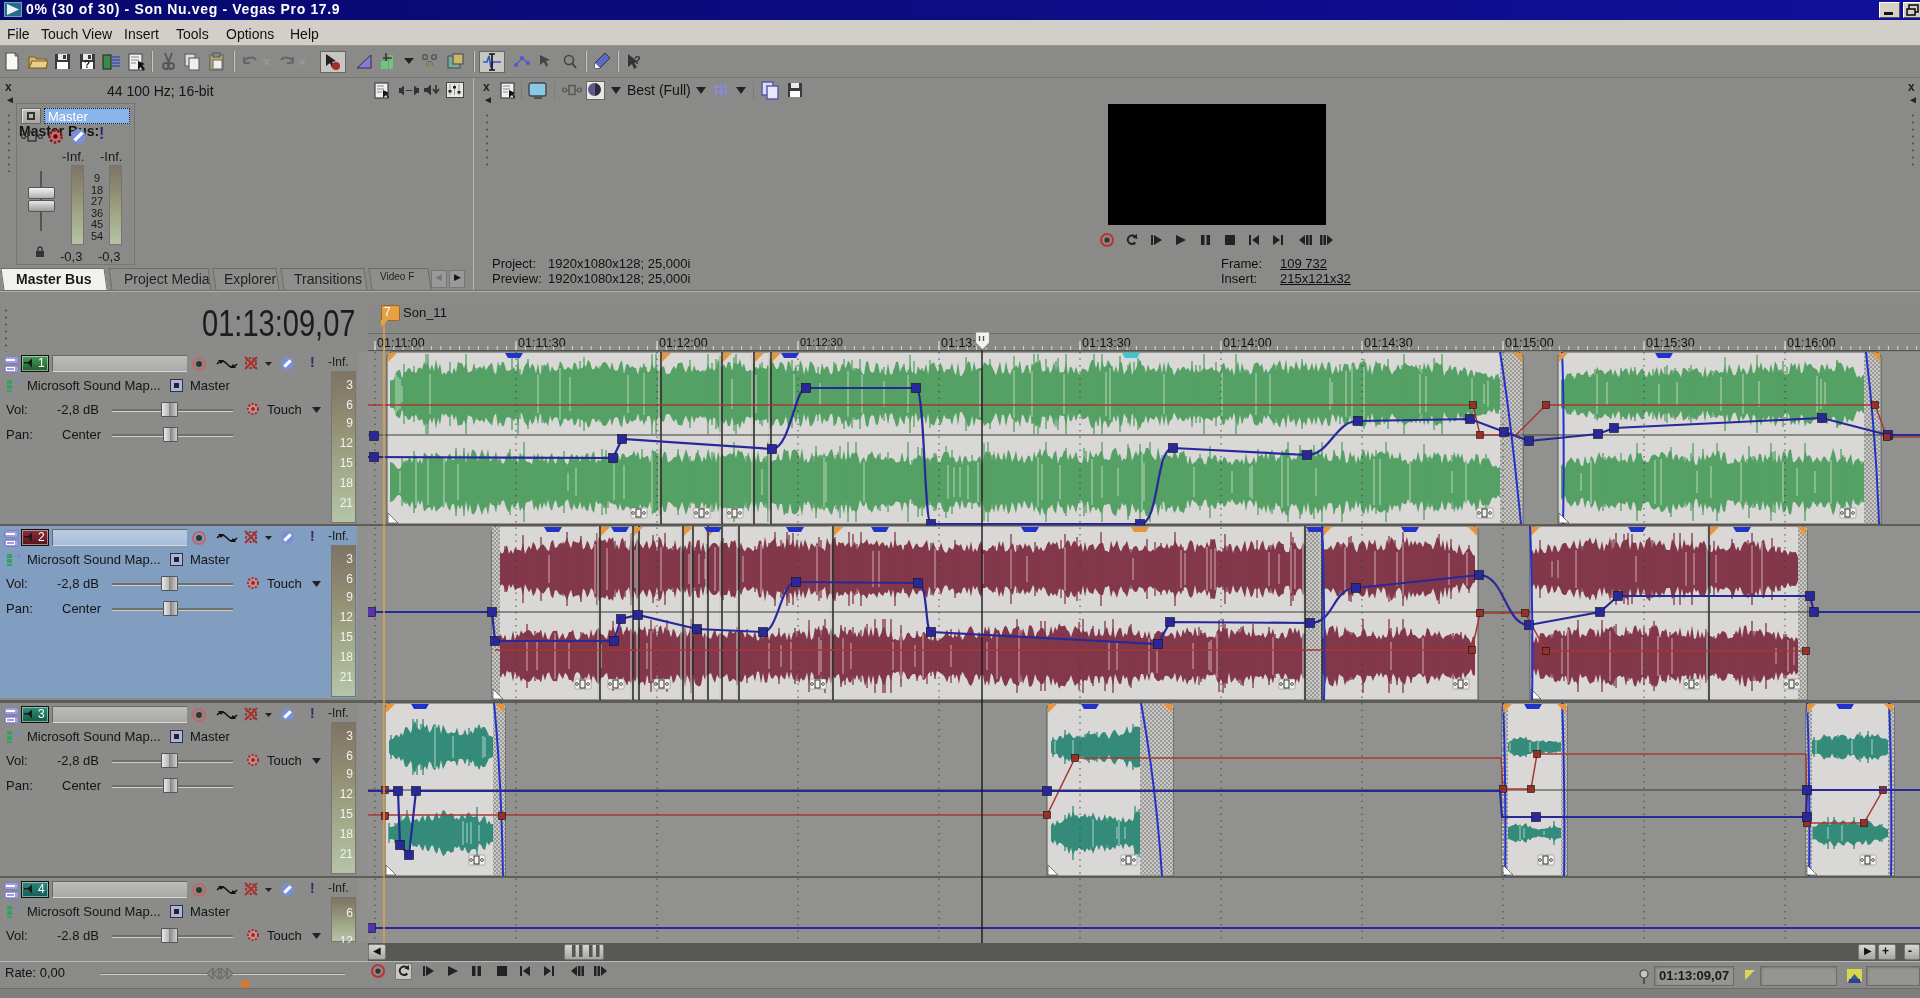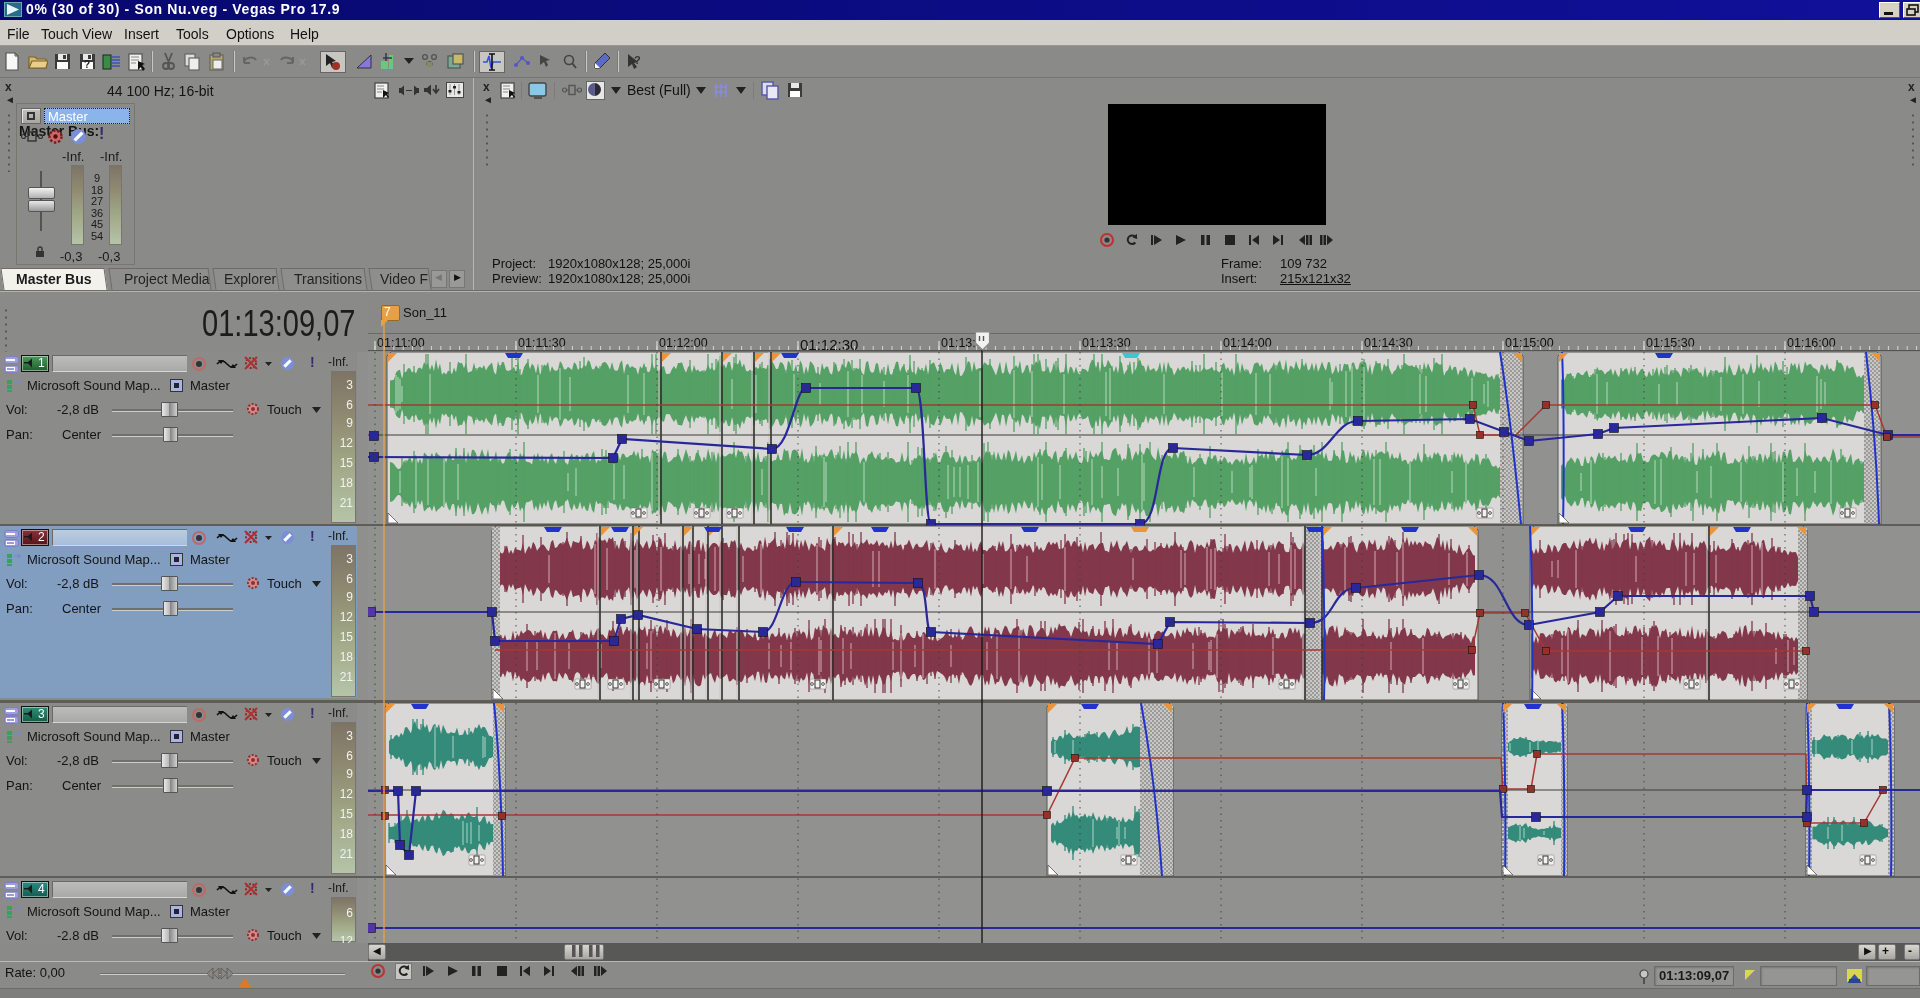--- a/index.html
+++ b/index.html
@@ -213,21 +213,21 @@
 
 <div class="abs" style="left:2px;top:268px;width:104px;height:22px;background:#f2f1ec;border:1px solid #6e6c66;border-bottom:none;transform:skewX(8deg);"></div>
 <span class="abs" style="left:16px;top:271px;font-size:14px;font-weight:bold;color:#1a1a1a;">Master Bus</span>
 <div class="abs" style="left:110px;top:268px;width:100px;height:22px;background:#8e8e8c;border:1px solid #6e6c66;border-bottom:none;transform:skewX(8deg);"></div>
 <span class="abs" style="left:124px;top:271px;font-size:14px;color:#232323;">Project Media</span>
 <div class="abs" style="left:214px;top:268px;width:64px;height:22px;background:#8e8e8c;border:1px solid #6e6c66;border-bottom:none;transform:skewX(8deg);"></div>
 <span class="abs" style="left:224px;top:271px;font-size:14px;color:#232323;">Explorer</span>
 <div class="abs" style="left:282px;top:268px;width:84px;height:22px;background:#8e8e8c;border:1px solid #6e6c66;border-bottom:none;transform:skewX(8deg);"></div>
 <span class="abs" style="left:294px;top:271px;font-size:14px;color:#232323;">Transitions</span>
 <div class="abs" style="left:370px;top:268px;width:60px;height:22px;background:#8e8e8c;border:1px solid #6e6c66;border-bottom:none;transform:skewX(8deg);"></div>
-<span class="abs" style="left:380px;top:271px;font-size:14px;color:#232323;">Video F</span>
+<span class="abs" style="left:380px;top:271px;font-size:10px;color:#232323;">Video F</span>
 <div class="abs" style="left:431px;top:270px;width:16px;height:18px;background:#999997;border:1px solid #777;"></div>
 <span class="abs" style="left:435px;top:272px;font-size:9px;color:#777;">◀</span>
 <div class="abs" style="left:449px;top:270px;width:16px;height:18px;background:#999997;border:1px solid #777;"></div>
 <span class="abs" style="left:454px;top:272px;font-size:9px;color:#111;">▶</span>
 
 <span class="abs" style="left:483px;top:80px;font-size:12px;font-weight:bold;color:#222;">x</span>
 <span class="abs" style="left:483px;top:94px;font-size:10px;color:#222;">◄</span>
 <div class="abs" style="left:485px;top:112px;width:4px;height:55px;background-image:radial-gradient(circle,#55534e 1px,transparent 1.2px);background-size:4px 7px;"></div>
 <svg class="abs" style="left:500px;top:82px;" width="17" height="17">
     <rect x="1" y="1" width="13" height="15" fill="#f0f0ee" stroke="#444" stroke-width="1.2"></rect>
@@ -312,42 +312,42 @@
     <path d="M8,3 L8,13 L14,8 Z" fill="#222"></path>
     <rect x="1" y="3" width="2.5" height="10" fill="#222"></rect>
     <rect x="4.5" y="3" width="2.5" height="10" fill="#222"></rect>
   </svg>
 
 <span class="abs" style="left:492px;top:256px;font-size:13px;color:#111;">Project:</span>
 <span class="abs" style="left:548px;top:256px;font-size:13px;color:#111;">1920x1080x128; 25,000i</span>
 <span class="abs" style="left:492px;top:271px;font-size:13px;color:#111;">Preview:</span>
 <span class="abs" style="left:548px;top:271px;font-size:13px;color:#111;">1920x1080x128; 25,000i</span>
 <span class="abs" style="left:1221px;top:256px;font-size:13px;color:#111;">Frame:</span>
-<span class="abs" style="left:1280px;top:256px;font-size:13px;color:#111;">109 732</span>
+<span class="abs" style="left:1280px;top:256px;font-size:13px;color:#111;text-decoration:underline;">109 732</span>
 <span class="abs" style="left:1221px;top:271px;font-size:13px;color:#111;">Insert:</span>
 <span class="abs" style="left:1280px;top:271px;font-size:13px;color:#111;text-decoration:underline;">215x121x32</span>
 <span class="abs" style="left:1908px;top:80px;font-size:12px;font-weight:bold;color:#222;">x</span>
 <span class="abs" style="left:1908px;top:94px;font-size:10px;color:#222;">◄</span>
 <div class="abs" style="left:1911px;top:112px;width:4px;height:55px;background-image:radial-gradient(circle,#55534e 1px,transparent 1.2px);background-size:4px 7px;"></div>
 
 <div class="abs" style="left:0;top:290px;width:1920px;height:11px;background:#8a8a88;border-top:1px solid #6f6d67;box-shadow:inset 0 1px 0 #b2b2b0;"></div>
 <div class="abs" style="left:0;top:301px;width:1920px;height:697px;background:#8a8a88;"></div>
 <div class="abs" style="left:4px;top:307px;width:4px;height:50px;background-image:radial-gradient(circle,#55534e 1px,transparent 1.2px);background-size:4px 7px;"></div>
 <div class="abs" style="left:0px;top:303px;width:355px;text-align:right;font-size:37px;color:#1c1c1c;"><span style="display:inline-block;transform:scaleX(0.785);transform-origin:100% 50%;">01:13:09,07</span></div>
 <div class="abs" style="left:368px;top:301px;width:1552px;height:33px;background:#898987;border-bottom:1px solid #6b6964;"></div>
 <div class="abs" style="left:368px;top:335px;width:1552px;height:16px;background:#898987;border-bottom:1px solid #55534e;"></div>
 <div class="abs" style="left:381px;top:305px;width:19px;height:16px;background:#e8a045;border:1px solid #9a6820;border-radius:2px;"></div>
 <div class="abs" style="left:381px;top:320px;width:0;height:0;border-left:7px solid #e8a045;border-bottom:7px solid transparent;"></div>
 <span class="abs" style="left:384px;top:305px;font-size:12px;color:#fff;">7</span>
 <span class="abs" style="left:403px;top:305px;font-size:13px;color:#111;">Son_11</span>
 
 <span class="abs" style="left:377px;top:336px;font-size:12.5px;color:#111;">01:11:00</span>
 <span class="abs" style="left:518px;top:336px;font-size:12.5px;color:#111;">01:11:30</span>
 <span class="abs" style="left:659px;top:336px;font-size:12.5px;color:#111;">01:12:00</span>
-<span class="abs" style="left:800px;top:336px;font-size:15px;color:#111;">01:12:30</span>
+<span class="abs" style="left:800px;top:336px;font-size:11px;color:#111;">01:12:30</span>
 <span class="abs" style="left:941px;top:336px;font-size:12.5px;color:#111;">01:13:</span>
 <span class="abs" style="left:1082px;top:336px;font-size:12.5px;color:#111;">01:13:30</span>
 <span class="abs" style="left:1223px;top:336px;font-size:12.5px;color:#111;">01:14:00</span>
 <span class="abs" style="left:1364px;top:336px;font-size:12.5px;color:#111;">01:14:30</span>
 <span class="abs" style="left:1505px;top:336px;font-size:12.5px;color:#111;">01:15:00</span>
 <span class="abs" style="left:1646px;top:336px;font-size:12.5px;color:#111;">01:15:30</span>
 <span class="abs" style="left:1787px;top:336px;font-size:12.5px;color:#111;">01:16:00</span>
 
 <svg class="abs" style="left:368px;top:335px;" width="1552" height="16" viewBox="368 335 1552 16">
     <line x1="375.0" y1="346" x2="375.0" y2="350" stroke="#d8d6d0" stroke-width="1"></line>

